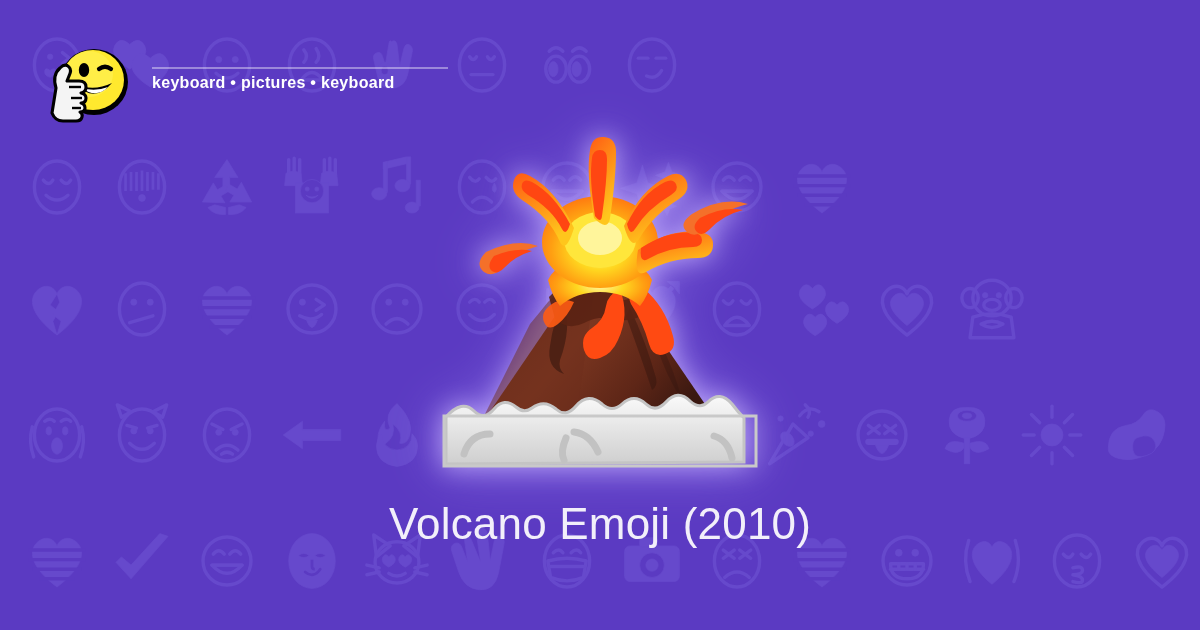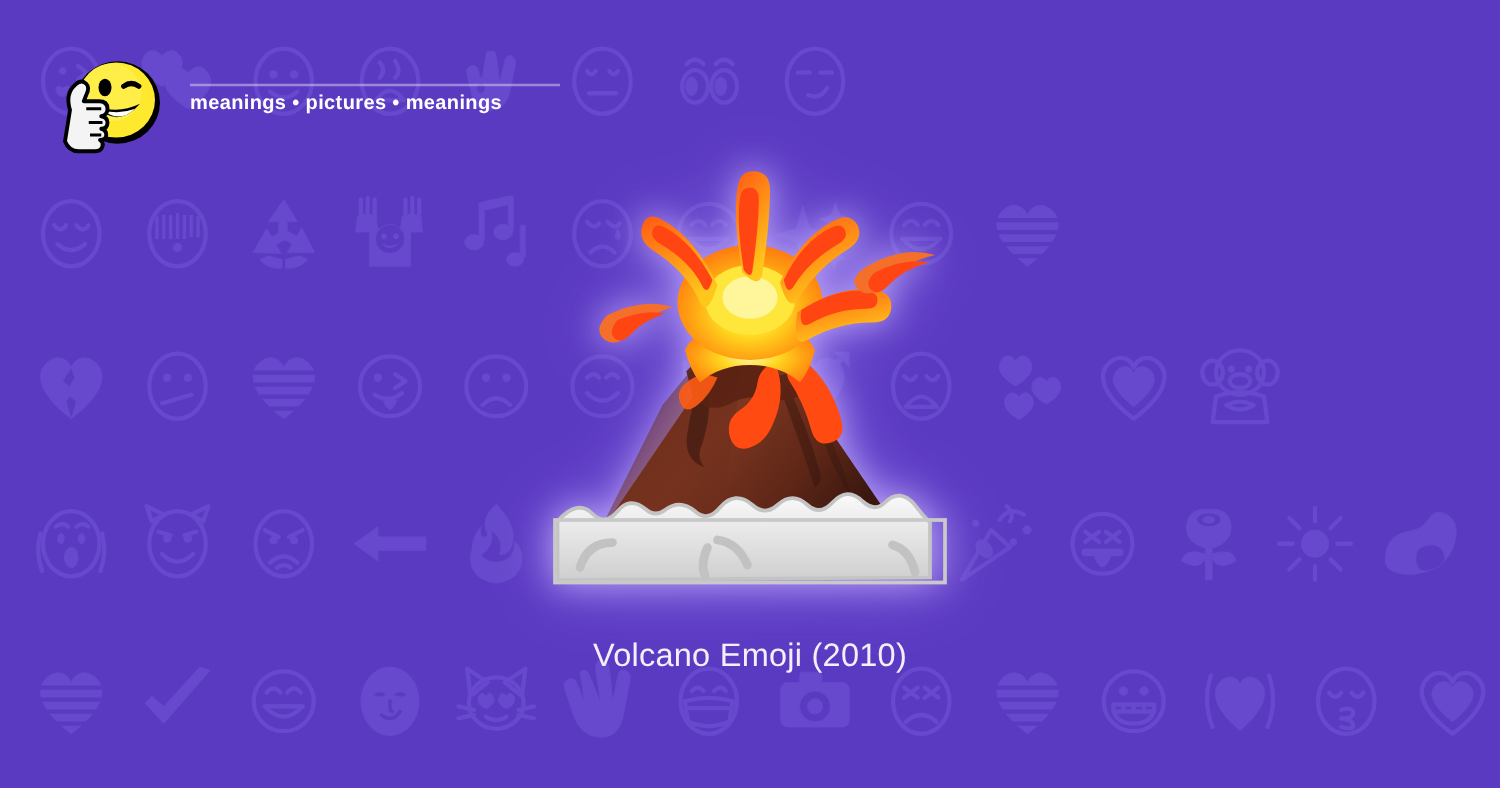--- a/index.html
+++ b/index.html
@@ -67,21 +67,21 @@
     z-index:6;
     filter:drop-shadow(0 0 13px rgba(200,180,255,.80))
            drop-shadow(0 0 26px rgba(175,150,255,.45));
   }
   #emoji-art svg{width:100%;height:100%;display:block;}
 
   
   #caption{
     position:absolute;left:0;right:0;top:504px;
     text-align:center;
-    font-size:26px;line-height:40px;
+    font-size:44px;line-height:40px;
     color:#F2EFFA;
     letter-spacing:.2px;
     z-index:8;
     white-space:nowrap;
   }
 </style>
 </head>
 <body>
 
 <div id="stage">
@@ -572,21 +572,21 @@
           <path d="M18 62 q-4 -13 4 -20 q5 -5 9 -1 q3 3 0 9 l-2 5 l12 0 q7 0 7 6 q0 5 -5 6 q5 1 5 5 q0 5 -5 5 q4 1 4 5 q0 4 -5 4 q3 2 2 5 q-1 4 -6 4 l-13 0 q-8 0 -11 -8 z" fill="#F4F4F4" stroke="#000" stroke-width="3.1" stroke-linejoin="round"></path>
           <path d="M31 61 l12 0" stroke="#000" stroke-width="2.4" fill="none"></path>
           <path d="M33 72 l11 0" stroke="#000" stroke-width="2.4" fill="none"></path>
           <path d="M34 82 l9 0" stroke="#000" stroke-width="2.4" fill="none"></path>
         </g>
       </svg>
     </div>
 
     <div id="logo-text">
       <div id="logo-rule"></div>
-      <div id="logo-tagline">meanings • pictures • meanings</div>
+      <div id="logo-tagline">keyboard • pictures • keyboard</div>
     </div>
   </div>
 
   <div id="emoji-art">
     <svg viewBox="0 0 352 356" xmlns="http://www.w3.org/2000/svg">
       <defs>
         <radialGradient id="gCore" cx="50%" cy="58%" r="58%">
           <stop offset="0%" stop-color="#FFF7A8"></stop>
           <stop offset="38%" stop-color="#FFD820"></stop>
           <stop offset="72%" stop-color="#FFA012"></stop>

